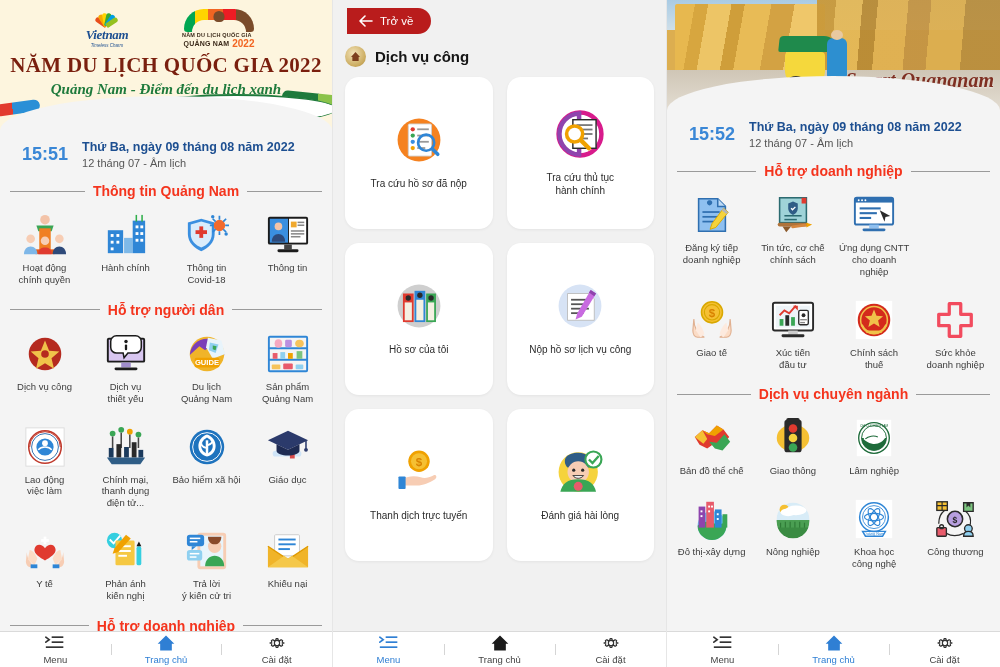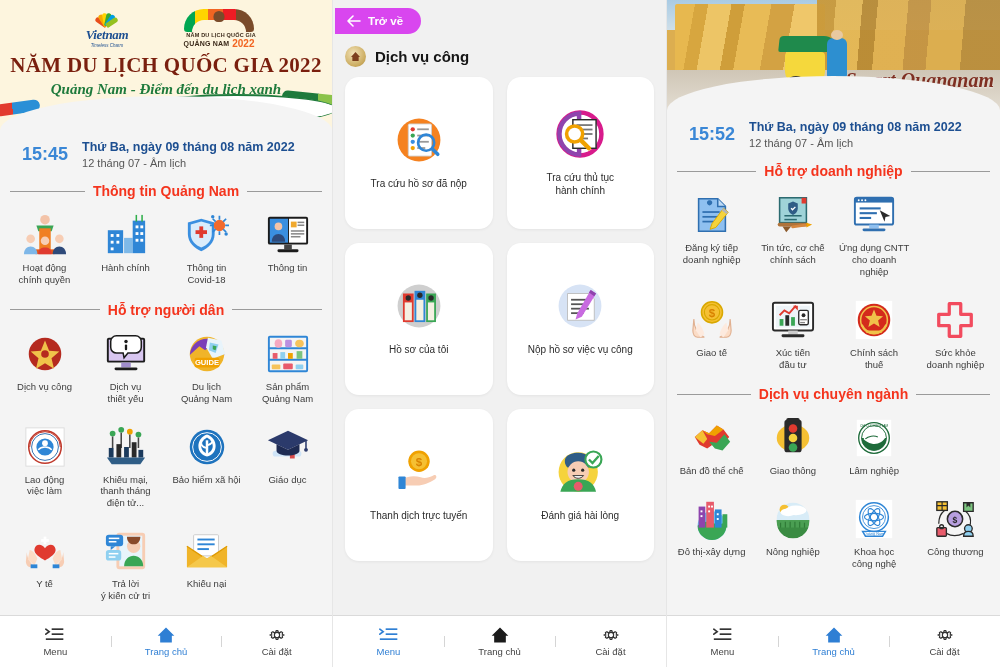--- a/index.html
+++ b/index.html
@@ -27,21 +27,21 @@
   .logo-vn .petals { position: relative; height: 20px; }
   .logo-vn .petals span {
     position: absolute; width: 5px; height: 13px; border-radius: 3px 3px 1px 1px;
     transform-origin: bottom center; left: 28px; bottom: 2px;
   }
   .logo-vn .vname {
     font-family: "Liberation Serif", serif; font-style: italic; font-weight: bold;
     font-size: 13px; color: #1d4f91; letter-spacing: -0.3px; margin-top: -1px;
   }
   .logo-vn .vsub { font-size: 4.5px; color: #1d4f91; font-style: italic; }
-  .logo-qn { width: 74px; text-align: right; padding-top: 1px; }
+  .logo-qn { width: 74px; text-align: left; padding-top: 1px; }
   .logo-qn .arc {
     height: 23px; width: 70px; margin: 0 auto;
     background: linear-gradient(90deg,#00a651 0 16%, #ffd400 16% 34%, #f26522 34% 55%, #ed1c24 55% 74%, #7a4b2a 74% 100%);
     border-radius: 36px 36px 6px 6px; position: relative; overflow: hidden;
   }
   .logo-qn .arc::after {
     content: ""; position: absolute; left: 8px; right: 8px; bottom: 0; height: 12px;
     background: #fdf5de; border-radius: 28px 28px 0 0;
   }
   .logo-qn .arcdot { position: absolute; top: 2px; left: 50%; transform: translateX(-50%);
@@ -169,40 +169,40 @@
   .cell .ic { width: 46px; height: 44px; position: relative; margin-bottom: 5px; }
   .cell .cap {
     font-size: 9.5px; color: #3c3c3c; text-align: center; line-height: 1.25; max-width: 78px;
   }
 
   
   .ic svg { width: 100%; height: 100%; display: block; }
 
   
   .navbar {
-    position: absolute; left: 0; right: 0; bottom: 0; height: 52px;
+    position: absolute; left: 0; right: 0; bottom: 0; height: 36px;
     background: #fff; border-top: 1px solid #dadada;
     display: flex; align-items: center;
   }
   .navitem {
     flex: 1; display: flex; flex-direction: column; align-items: center;
     justify-content: center; gap: 2px; position: relative; cursor: pointer;
   }
   .navitem + .navitem::before {
     content: ""; position: absolute; left: 0; top: 10px; bottom: 10px; width: 1px; background: #d5d5d5;
   }
   .navitem .nlbl { font-size: 9.5px; color: #444; }
   .navitem.active .nlbl { color: #2f7fd4; }
   .navitem svg { width: 20px; height: 18px; }
 
   
   .backbtn {
-    margin: 8px 0 0 2px; display: inline-flex; align-items: center; gap: 7px;
-    background: #d946ef; color: #fff; border-radius: 0 18px 18px 0;
-    padding: 7px 18px 7px 12px; font-size: 11.5px; cursor: pointer; font-weight: bold;
+    margin: 8px 0 0 14px; display: inline-flex; align-items: center; gap: 7px;
+    background: #b91c1c; color: #fff; border-radius: 0 18px 18px 0;
+    padding: 7px 18px 7px 12px; font-size: 11.5px; cursor: pointer;
   }
   .p2head {
     display: flex; align-items: center; gap: 9px; padding: 12px 0 10px 12px;
   }
   .p2head .seal {
     width: 21px; height: 21px; border-radius: 50%;
     background: radial-gradient(circle at 40% 35%, #f3e3b8, #c9a95c 70%, #9d7f3c);
     display: flex; align-items: center; justify-content: center;
   }
   .p2head .seal i {
@@ -259,21 +259,21 @@
 
       <div class="swoosh-l"></div>
       <div class="swoosh-r"></div>
       <div class="ribbon">
         <span>Smart Quangnam</span>
       </div>
       <div class="wave-mask"></div>
     </div>
 
     <div class="clockrow">
-      <div class="clock">15:45</div>
+      <div class="clock">15:51</div>
       <div class="datecol">
         <div class="d1">Thứ Ba, ngày 09 tháng 08 năm 2022</div>
         <div class="d2">12 tháng 07 - Âm lịch</div>
       </div>
     </div>
 
     <div id="p1-body">
         <div class="sect">
           <div class="line"></div>
         <div class="lbl">Thông tin Quảng Nam</div>
@@ -481,22 +481,22 @@
                 </g>
                 <rect x="6" y="24" width="5" height="10" fill="#1b3a5c"></rect>
                 <rect x="14" y="20" width="5" height="14" fill="#2a2a2a"></rect>
                 <rect x="22" y="23" width="5" height="11" fill="#1b3a5c"></rect>
                 <rect x="30" y="18" width="5" height="16" fill="#2a2a2a"></rect>
                 <rect x="37" y="26" width="5" height="8" fill="#1b3a5c"></rect>
                 <path d="M4 34h40l-5 7H9z" fill="#2f5d86"></path>
               </svg>
             </div>
                      <div class="cap">
-              <span style="display:block">Khiếu mại,</span>
-              <span style="display:block">thanh tháng</span>
+              <span style="display:block">Chính mại,</span>
+              <span style="display:block">thanh dụng</span>
               <span style="display:block">điện tử...</span>
             </div>
           </div>
           <div class="cell">
             <div class="ic">
               <svg viewBox="0 0 48 46">
                 <circle cx="24" cy="23" r="18" fill="#1e73be"></circle>
                 <circle cx="24" cy="23" r="15" fill="none" stroke="#fff" stroke-width="1"></circle>
                 <path d="M24 10c-6 2-9 7-9 12 0 6 4 10 9 11 5-1 9-5 9-11 0-5-3-10-9-12z" fill="#fff"></path>
                 <path d="M24 13c-4 2-6 6-6 9 0 4 3 7 6 8 3-1 6-4 6-8 0-3-2-7-6-9z" fill="#1e73be"></path>
@@ -535,20 +535,41 @@
                 <path d="M5 24c0 8 6 14 10 16H9c-3 0-5-3-5-6z" fill="#f7cdb4"></path>
                 <path d="M43 24c0 8-6 14-10 16h6c3 0 5-3 5-6z" fill="#f7cdb4"></path>
                 <path d="M8 22c3 0 6 4 8 9l-3 7-7-6z" fill="#fbdcc6"></path>
                 <path d="M40 22c-3 0-6 4-8 9l3 7 7-6z" fill="#fbdcc6"></path>
                 <rect x="9" y="37" width="7" height="4" fill="#2f86d6"></rect>
                 <rect x="32" y="37" width="7" height="4" fill="#2f86d6"></rect>
               </svg>
             </div>
                      <div class="cap">
               <span style="display:block">Y tế</span>
+            </div>
+          </div>
+          <div class="cell">
+            <div class="ic">
+              <svg viewBox="0 0 48 46">
+                <circle cx="12" cy="12" r="8" fill="#35cfe0"></circle>
+                <path d="M7 11l4 4 7-8" stroke="#fff" stroke-width="2" fill="none"></path>
+                <rect x="13" y="12" width="20" height="26" rx="1.5" fill="#f5c842"></rect>
+                <g fill="#fff">
+                  <rect x="16" y="17" width="13" height="2"></rect>
+                  <rect x="16" y="22" width="13" height="2"></rect>
+                  <rect x="16" y="27" width="9" height="2"></rect>
+                </g>
+                <path d="M24 6l5 4-13 14-6 2 2-6z" fill="#f0a100"></path>
+                <rect x="35" y="18" width="5" height="20" rx="2" fill="#35cfe0"></rect>
+                <path d="M35 18l2.5-5 2.5 5z" fill="#1b1b1b"></path>
+              </svg>
+            </div>
+                     <div class="cap">
+              <span style="display:block">Phản ánh</span>
+              <span style="display:block">kiến nghị</span>
             </div>
           </div>
           <div class="cell">
             <div class="ic">
               <svg viewBox="0 0 48 46">
                 <rect x="14" y="4" width="30" height="38" rx="3" fill="#f7cdb4"></rect>
                 <rect x="17" y="7" width="24" height="32" fill="#e8f4fb"></rect>
                 <circle cx="32" cy="18" r="7" fill="#f7cdb4"></circle>
                 <path d="M25 8h14c0 5-3 8-7 8s-7-3-7-8z" fill="#8a4a2a"></path>
                 <path d="M22 39c0-7 5-11 10-11s10 4 10 11z" fill="#3aa655"></path>
@@ -703,21 +724,21 @@
               <g fill="#555">
                 <rect x="18" y="20" width="20" height="2"></rect>
                 <rect x="18" y="25" width="20" height="2"></rect>
                 <rect x="18" y="30" width="20" height="2"></rect>
                 <rect x="18" y="35" width="14" height="2"></rect>
               </g>
               <path d="M40 10l6 4-16 26-7 3 2-7z" fill="#c86ae0"></path>
               <path d="M40 10l6 4-2 3-6-4z" fill="#8e44ad"></path>
             </svg></div>
                   <div class="ct">
-            <span style="display:block">Nộp hồ sơ việc vụ công</span>
+            <span style="display:block">Nộp hồ sơ lịch vụ công</span>
           </div>
         </div>
         <div class="card">
           <div class="cic"><svg viewBox="0 0 56 56">
               <circle cx="28" cy="16" r="12" fill="#f0a100"></circle>
               <circle cx="28" cy="16" r="9" fill="#f5c033"></circle>
               <text x="28" y="21" font-size="13" font-family="Liberation Sans, sans-serif" font-weight="bold" fill="#d98200" text-anchor="middle">$</text>
               <path d="M10 36c6-4 14-4 20-2 3 1 9 1 14-2 3-2 5 2 2 4-6 4-14 7-20 7H10z" fill="#f7cdb4"></path>
               <rect x="5" y="33" width="8" height="14" rx="1" fill="#2f86d6"></rect>
             </svg></div>

